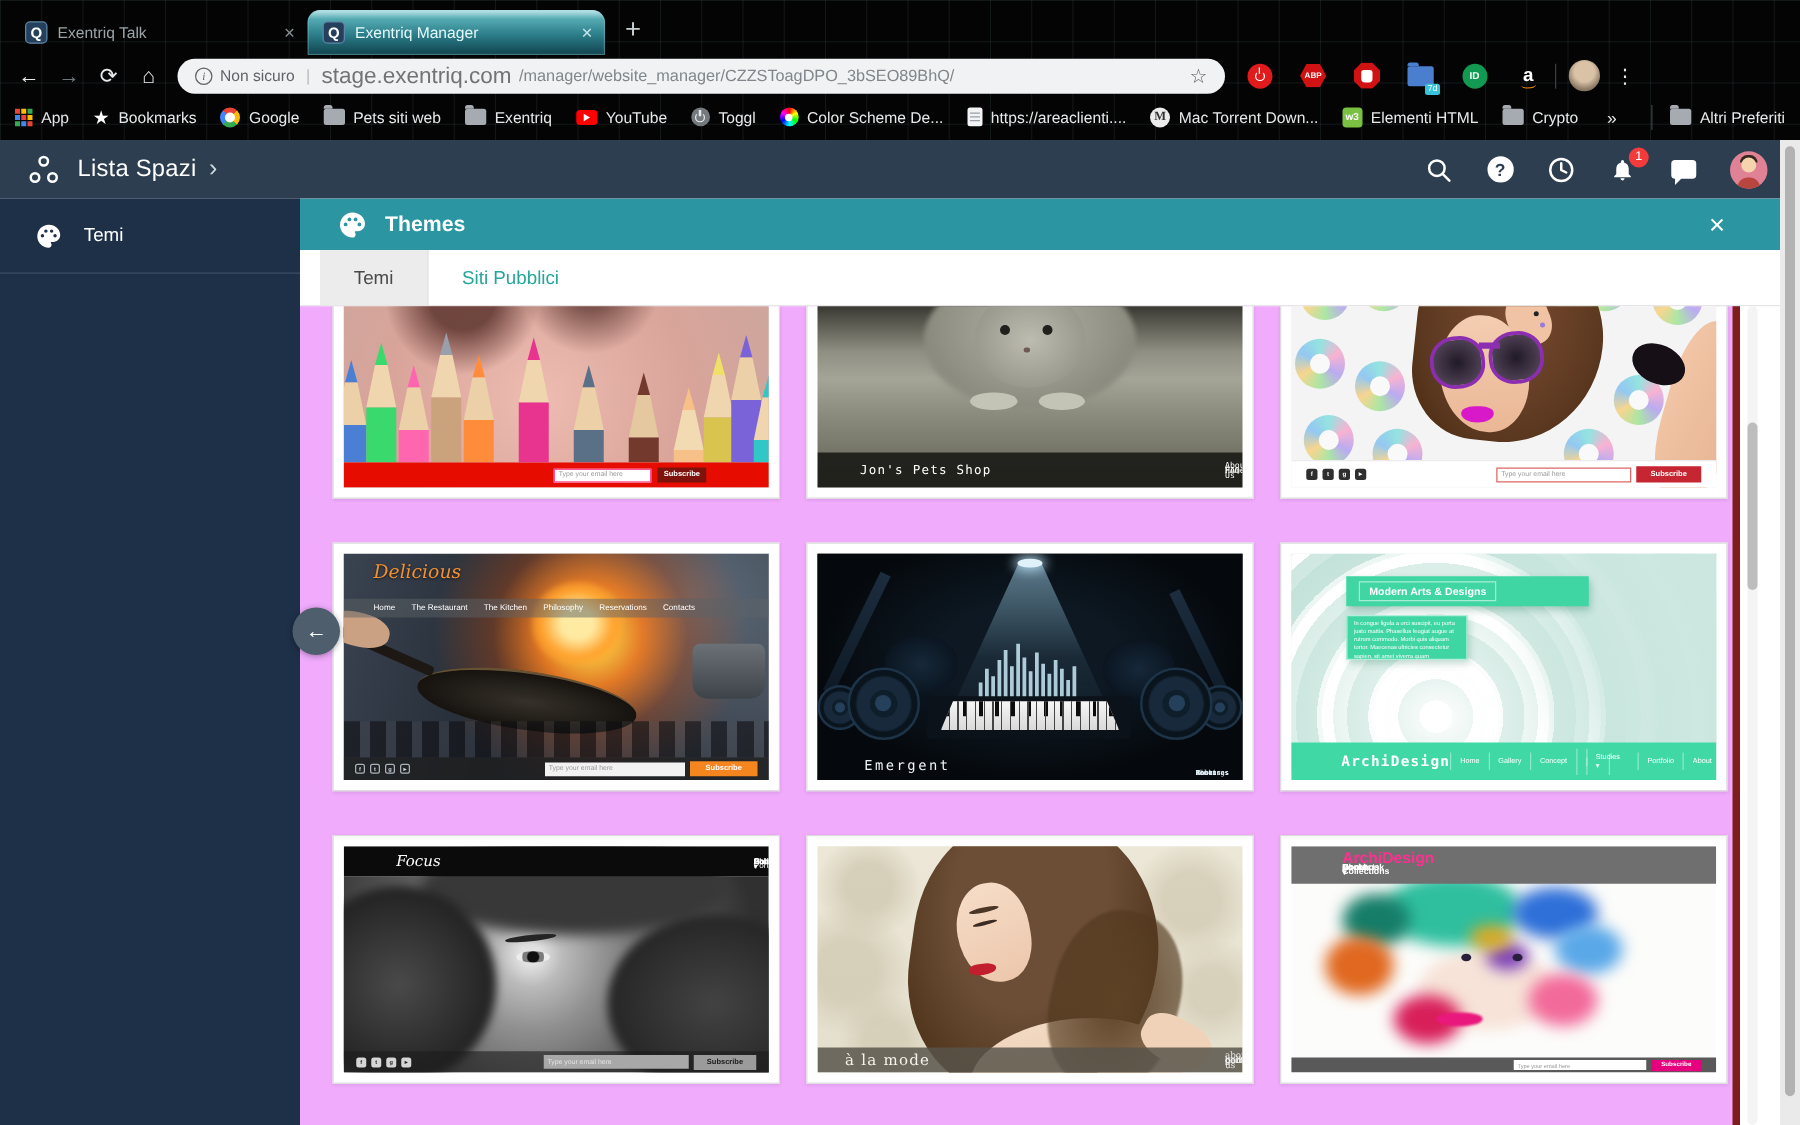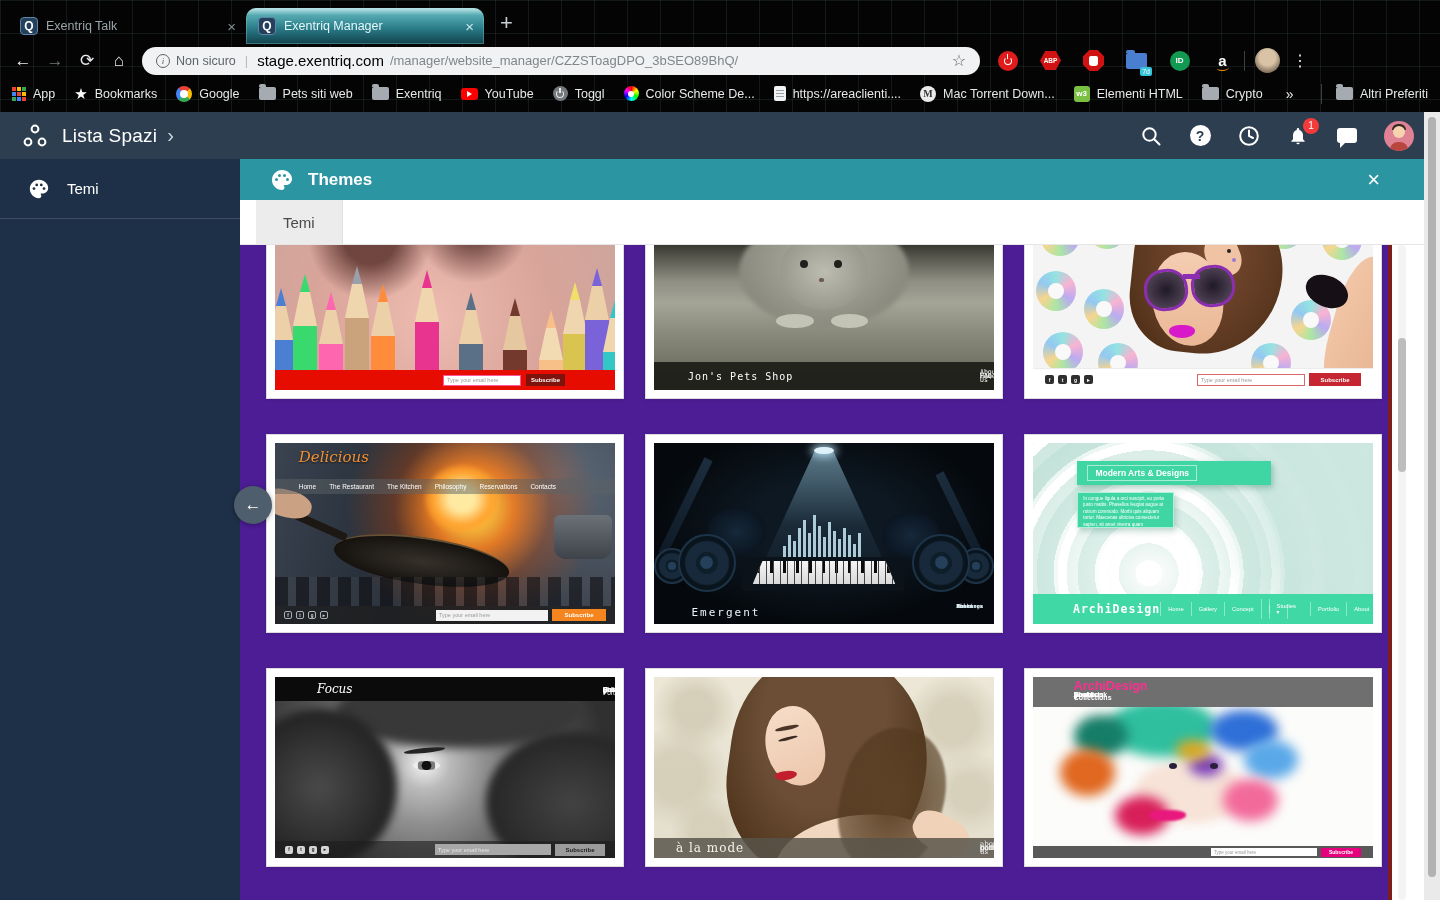--- a/index.html
+++ b/index.html
@@ -23,21 +23,21 @@
   .newtab{color:#c7ced1;font-size:22px;margin:0 0 10px 16px;line-height:1}
 
   .toolbar{position:absolute;top:44px;left:0;right:0;height:33px;display:flex;align-items:center;padding:0 10px;gap:6px}
   .navbtn{width:26px;height:26px;display:flex;align-items:center;justify-content:center;color:#e8eaed;font-size:17px}
   .navbtn.dim{color:#6f7a7e}
   .urlbar{width:838px;height:28px;background:#f0f2f3;border-radius:14px;display:flex;align-items:center;padding:0 14px;gap:6px;margin-left:4px}
   .info-i{width:14px;height:14px;border:1.5px solid #5f6368;border-radius:50%;color:#5f6368;font-size:9px;
     display:flex;align-items:center;justify-content:center;font-family:"Liberation Serif",serif;font-style:italic}
   .sec-label{color:#5f6368;font-size:12.5px}
   .url-sep{color:#b9bcbe;font-size:13px;margin:0 3px}
-  .url-domain{color:#000000;font-size:15px}
+  .url-domain{color:#737373;font-size:18px}
   .url-path{color:#80868b;font-size:13px}
   .url-star{margin-left:auto;color:#5f6368;font-size:16px}
   .exts{display:flex;align-items:center;gap:20px;margin-left:10px}
   .ext{width:23px;height:23px;display:flex;align-items:center;justify-content:center;position:relative}
   .ext-power{width:20px;height:20px;border-radius:50%;background:#e01b1b;color:#fff;font-size:10px;display:flex;align-items:center;justify-content:center}
   .ext-power i{width:8px;height:8px;border:1.6px solid #fff;border-radius:50%;border-top-color:transparent;position:relative}
   .ext-power i::after{content:"";position:absolute;left:2.2px;top:-4px;width:1.6px;height:5px;background:#fff}
   .ext-abp{width:21px;height:19px;background:#d01212;color:#fff;font-size:6.5px;font-weight:bold;display:flex;align-items:center;justify-content:center;
     clip-path:polygon(25% 0,75% 0,100% 50%,75% 100%,25% 100%,0 50%)}
   .ext-hand{width:21px;height:21px;background:#d01212;border-radius:5px;clip-path:polygon(30% 0,70% 0,100% 30%,100% 70%,70% 100%,30% 100%,0 70%,0 30%);display:flex;align-items:center;justify-content:center}
@@ -102,21 +102,21 @@
   .panel{position:absolute;left:240px;top:0;right:16px;bottom:0;background:#fff}
   .panel-head{height:41px;background:var(--teal);display:flex;align-items:center;color:#fff}
   .panel-head .ttl{font-size:17px;font-weight:bold;margin-left:14px}
   .panel-head .palette{margin-left:30px}
   .panel-close{margin-left:auto;margin-right:44px;font-size:22px;line-height:1}
   .panel-tabs{height:45px;background:#fff;display:flex;padding-left:16px;border-bottom:1px solid #e6e6e6}
   .ptab{padding:0 27px;display:flex;align-items:center;font-size:15px}
   .ptab.grey{background:#ececec;color:#4a4a4a;border-right:1px solid #e0e0e0}
   .ptab.on{background:#fff;color:#26a69a}
 
-  .grid-area{position:absolute;top:86px;left:0;right:32px;bottom:0;background:#4c1d95;overflow:hidden;border-right:4px solid #7f1d1d}
+  .grid-area{position:absolute;top:86px;left:0;right:32px;bottom:0;background:#f0abfc;overflow:hidden;border-right:6px solid #7f1d1d}
   .cards{display:grid;grid-template-columns:repeat(3,358px);column-gap:21px;row-gap:35px;padding-left:26px;margin-top:-45px}
   .card{width:358px;height:199px;background:#fff;border:1px solid #dcdcdc;box-shadow:0 1px 3px rgba(0,0,0,.10);padding:8px}
   .shot{position:relative;width:340px;height:181px;overflow:hidden;font-family:"Liberation Sans",sans-serif}
   .shot *{position:absolute}
   .bar{left:0;right:0;bottom:0;display:flex;align-items:center}
   .mini-inp{position:static;display:flex;align-items:center;padding-left:3px;color:#999;background:#fff;overflow:hidden;white-space:nowrap}
   .mini-btn{position:static;display:flex;align-items:center;justify-content:center;color:#fff;font-weight:bold}
   .soc{position:static;width:9px;height:9px;border-radius:2px;display:flex;align-items:center;justify-content:center;font-size:5px;font-weight:bold}
   .navrow{position:static;display:flex;align-items:center}
 
@@ -195,21 +195,21 @@
   .t5 .gtr{width:9px;height:58%;background:linear-gradient(#1c2d3e,#0e1a26)}
   .t5 .g1{left:8%;top:6%;transform:rotate(26deg)}.t5 .g2{right:8%;top:14%;transform:rotate(-26deg)}
   .t5 .gb{width:17%;height:26%;border-radius:48%;background:radial-gradient(#16283a,#0a141f 75%)}
   .t5 .gb1{left:16%;top:36%}.t5 .gb2{right:16%;top:38%}
   .t5 .eq{left:38%;top:40%;width:24%;height:24%;display:flex;align-items:flex-end;gap:2px}
   .t5 .eq i{position:static;display:block;width:3px;background:rgba(200,232,246,.85)}
   .t5 .pbase{left:26%;top:63%;width:48%;height:19%;background:#0b1219;transform:skewX(-3deg);border-radius:3px}
   .t5 .piano{left:29%;top:65%;width:42%;height:13%;background:linear-gradient(#f6f6f6,#d9d9d9);clip-path:polygon(7% 0,93% 0,100% 100%,0 100%)}
   .t5 .piano::after{content:"";position:absolute;inset:0;background:repeating-linear-gradient(90deg,transparent 0 6px,#444 6px 7px)}
   .t5 .piano::before{content:"";position:absolute;left:0;right:0;top:0;height:52%;background:repeating-linear-gradient(90deg,transparent 0 4px,#0c0c0c 4px 7px,transparent 7px 13px)}
-  .t5 .foot{left:0;right:0;bottom:3%;display:flex;align-items:flex-start;padding:0 11%;font-family:"DejaVu Sans Mono",monospace}
+  .t5 .foot{left:0;right:0;bottom:3%;display:flex;align-items:flex-end;padding:0 11%;font-family:"DejaVu Sans Mono",monospace}
   .t5 .logo{position:static;color:#eaf5fa;font-size:11px;letter-spacing:2px}
   .t5 .navrow{margin-left:auto;gap:10px;font-size:5.5px;color:#dfeef5}
   
   .t6 .top{left:0;right:0;top:0;height:24px;background:#0b0b0b;display:flex;align-items:center;padding:0 12px;z-index:2}
   .t6 .logo{position:static;font-family:"DejaVu Serif",serif;font-style:italic;color:#fff;font-size:12px;margin-left:30px}
   .t6 .navrow{margin-left:auto;gap:10px;font-size:6.5px;color:#fff}
   .t6 .photo{left:0;right:0;top:24px;bottom:0;background:radial-gradient(circle at 44% 40%,#e2e2e2 0 4%,#bababa 12%,#909090 28%,#5b5b5b 55%,#303030 85%)}
   .t6 .h1{left:-10%;top:5%;width:46%;height:100%;background:radial-gradient(#4a4a4a,#222 70%);border-radius:50%;filter:blur(4px)}
   .t6 .h2{right:-12%;top:20%;width:50%;height:90%;background:radial-gradient(#434343,#262626 70%);border-radius:50%;filter:blur(4px)}
   .t6 .h3{left:18%;top:-18%;width:72%;height:48%;background:#383838;border-radius:50%;filter:blur(5px)}
@@ -471,20 +471,21 @@
           <circle cx="6.5" cy="11.5" r="1.5" fill="#2b96a2"></circle>
             <circle cx="9.5" cy="7.5" r="1.5" fill="#2b96a2"></circle>
             <circle cx="14.5" cy="7.5" r="1.5" fill="#2b96a2"></circle>
             <circle cx="17.5" cy="11.5" r="1.5" fill="#2b96a2"></circle>
         </svg>
         <span class="ttl">Themes</span>
         <span class="panel-close">×</span>
       </div>
       <div class="panel-tabs">
         <span class="ptab grey">Temi</span>
+        <span class="ptab on">Siti Pubblici</span>
       </div>
 
       <div class="grid-area">
         <div class="cards">
 
           <div class="card">
             <div class="shot t1">
               <svg style="left:0;bottom:20px" width="340" height="122" viewBox="0 0 340 122">
                 <g>
                     <polygon points="1,58 11,58 6,40" fill="#4a7fd4"></polygon>

